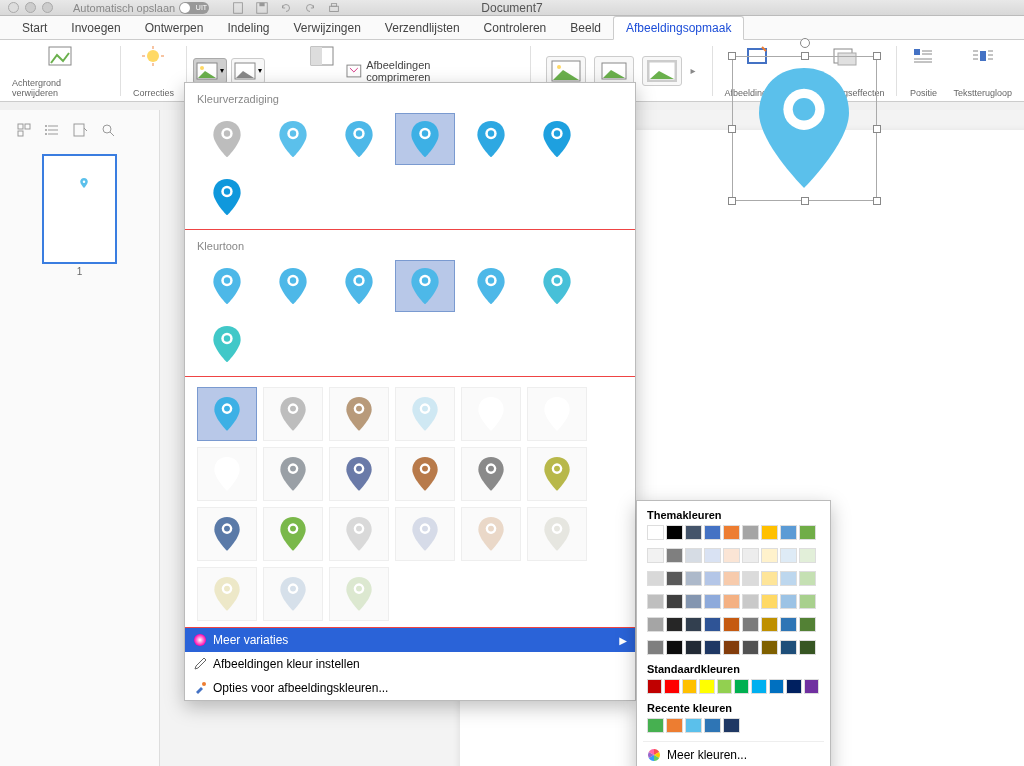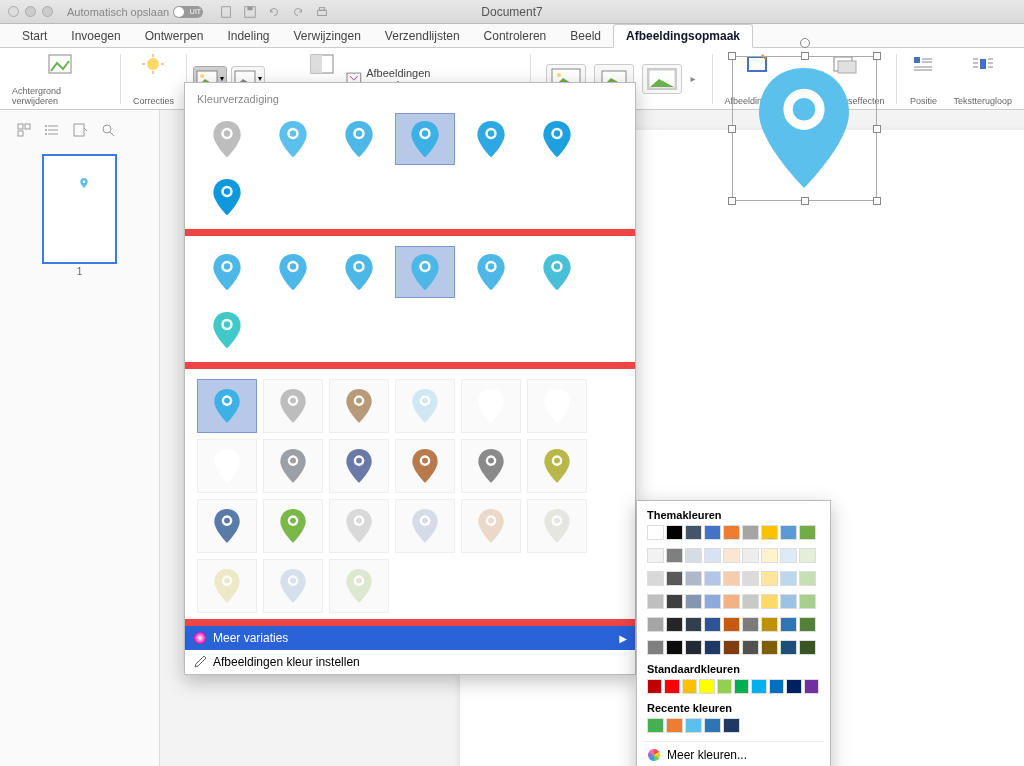--- a/index.html
+++ b/index.html
@@ -1,31 +1,31 @@
 <!DOCTYPE html>
 <html><head>
 <meta charset="utf-8">
 <style>
 * { margin: 0; padding: 0; box-sizing: border-box; font-family: -apple-system, BlinkMacSystemFont, "Segoe UI", Helvetica, Arial, sans-serif; }
 body { width: 1024px; height: 766px; background: #f0f0f0; overflow: hidden; position: relative; }
 
-.titlebar { height: 24px; background: linear-gradient(#e8e8e8, #d8d8d8); display: flex; align-items: center; padding: 0 8px; gap: 6px; border-bottom: 1px solid #bbb; }
+.titlebar { height: 16px; background: linear-gradient(#e8e8e8, #d8d8d8); display: flex; align-items: center; padding: 0 8px; gap: 12px; border-bottom: 1px solid #bbb; }
 .traffic { display: flex; gap: 6px; }
 .traffic span { width: 11px; height: 11px; border-radius: 50%; background: #ccc; border: 1px solid #aaa; }
 .traffic span:first-child { background: #ddd; }
 .autosave { font-size: 11px; color: #888; margin-left: 8px; display: flex; align-items: center; gap: 4px; }
 .autosave-toggle { width: 30px; height: 12px; border-radius: 6px; background: #999; position: relative; font-size: 7px; color: #fff; display: flex; align-items: center; justify-content: flex-end; padding-right: 2px; }
 .autosave-toggle::before { content: ""; position: absolute; left: 1px; top: 1px; width: 10px; height: 10px; background: #fff; border-radius: 50%; }
 .qat { display: flex; gap: 10px; margin-left: 10px; align-items: center; }
 .qat-icon { width: 14px; height: 14px; opacity: 0.6; }
 .doc-title { position: absolute; left: 50%; transform: translateX(-50%); font-size: 12px; color: #555; }
 
 .tabs { height: 24px; background: #fafafa; display: flex; align-items: flex-end; border-bottom: 1px solid #ccc; padding-left: 10px; }
 .tab { padding: 4px 12px; font-size: 12px; color: #444; cursor: pointer; }
-.tab.active { color: #0f172a; border: 1px solid #ccc; border-bottom: 1px solid #fff; background: #fff; margin-bottom: -1px; border-radius: 3px 3px 0 0; font-weight: bold; }
+.tab.active { color: #1d4ed8; border: 1px solid #ccc; border-bottom: 1px solid #fff; background: #fff; margin-bottom: -1px; border-radius: 3px 3px 0 0; }
 
 .ribbon { height: 62px; background: #fff; border-bottom: 1px solid #ccc; display: flex; align-items: center; padding: 0 6px; gap: 4px; }
 .ribbon-group { display: flex; flex-direction: column; align-items: center; padding: 2px 6px; height: 58px; justify-content: space-between; }
 .ribbon-group .label { font-size: 9px; color: #666; }
 .ribbon-icon { width: 28px; height: 24px; display: flex; align-items: center; justify-content: center; }
 .ribbon-sep { width: 1px; height: 50px; background: #e0e0e0; margin: 0 2px; }
 .color-btn-row { display: flex; gap: 4px; }
 .color-btn { width: 34px; height: 26px; border: 1px solid #ccc; border-radius: 3px; display: flex; align-items: center; justify-content: center; background: #f8f8f8; }
 .color-btn.active { background: #cfcfcf; border-color: #aaa; }
 .compress { font-size: 11px; color: #444; display: flex; align-items: center; gap: 4px; }
@@ -38,21 +38,21 @@
 .thumb-pin { position: absolute; top: 22px; left: 56%; transform: translateX(-50%); }
 .thumb-num { text-align: center; font-size: 10px; color: #666; margin-top: 2px; }
 .canvas { flex: 1; background: #f3f3f3; position: relative; overflow: hidden; }
 .page { position: absolute; left: 300px; top: 20px; width: 620px; height: 820px; background: #fff; box-shadow: 0 2px 8px rgba(0,0,0,0.1); }
 .selected-img { position: absolute; left: 732px; top: 56px; width: 145px; height: 145px; }
 .sel-handle { position: absolute; width: 8px; height: 8px; background: #fff; border: 1px solid #888; }
 .sel-frame { position: absolute; inset: 0; border: 1px solid #aaa; }
 .rot-handle { position: absolute; top: -18px; left: 50%; transform: translateX(-50%); width: 10px; height: 10px; border: 1px solid #888; border-radius: 50%; background: #fff; }
 
 .dropdown { position: absolute; left: 184px; top: 82px; width: 452px; background: #fff; border: 1px solid #bbb; box-shadow: 0 6px 18px rgba(0,0,0,0.25); }
-.dd-section { padding: 10px 12px 6px; border-bottom: 7px solid #ef4444; }
+.dd-section { padding: 10px 12px 6px; border-bottom: 1px solid #ef4444; }
 .dd-title { font-size: 11px; color: #888; margin-bottom: 8px; }
 .swatch-row { display: flex; gap: 6px; flex-wrap: wrap; }
 .swatch { width: 60px; height: 52px; border: 1px solid transparent; display: flex; align-items: center; justify-content: center; cursor: pointer; }
 .swatch.selected { background: #b8c8e8; border: 1px solid #7a9ad0; }
 .swatch-sm { width: 56px; height: 54px; }
 .recolor-grid { display: flex; flex-wrap: wrap; gap: 6px; }
 .recolor-grid .swatch { width: 60px; height: 54px; background: #fafafa; border: 1px solid #eee; }
 .recolor-grid .swatch.selected { background: #b8c8e8; border-color: #7a9ad0; }
 .dd-menu { }
 .dd-item { padding: 5px 8px; font-size: 12px; display: flex; align-items: center; gap: 6px; cursor: pointer; }
@@ -355,20 +355,21 @@
         <div class="swatch">
           <svg class="pin" width="28" height="36.4" viewBox="0 0 24 32">
     <path d="M12 0 C5 0 0 5 0 12 C0 20 12 32 12 32 S24 20 24 12 C24 5 19 0 12 0 Z" fill="#0f98dc"></path>
     <circle cx="12" cy="11" r="5" fill="#fff"></circle>
     <circle cx="12" cy="11" r="2.8" fill="#0f98dc"></circle>
   </svg>
         </div>
       </div>
   </div>
   <div class="dd-section">
+    <div class="dd-title">Kleurtoon</div>
     <div class="swatch-row" id="tone-row">
         <div class="swatch">
           <svg class="pin" width="28" height="36.4" viewBox="0 0 24 32">
     <path d="M12 0 C5 0 0 5 0 12 C0 20 12 32 12 32 S24 20 24 12 C24 5 19 0 12 0 Z" fill="#4db8e8"></path>
     <circle cx="12" cy="11" r="5" fill="#fff"></circle>
     <circle cx="12" cy="11" r="2.8" fill="#4db8e8"></circle>
   </svg>
         </div>
         <div class="swatch">
           <svg class="pin" width="28" height="36.4" viewBox="0 0 24 32">
@@ -580,20 +581,27 @@
         <span>Meer variaties</span>
       </span>
       <span class="arrow">▶</span>
     </div>
     <div class="dd-item">
       <svg class="dd-item-icon" viewBox="0 0 14 14">
           <path d="M11 1 L13 3 L5 11 L2 12 L3 9 Z" fill="none" stroke="#666"></path>
         </svg>
       <span>Afbeeldingen kleur instellen</span>
     </div>
+    <div class="dd-item">
+      <svg class="dd-item-icon" viewBox="0 0 14 14">
+          <path d="M3 11 L8 6 L10 8 L5 13 Z" fill="#4472c4"></path>
+          <circle cx="11" cy="3" r="2" fill="#ed7d31"></circle>
+        </svg>
+      <span>Opties voor afbeeldingskleuren...</span>
+    </div>
   </div>
 </div>
 
 <div class="color-popup">
   <div class="cp-title">Themakleuren</div>
   <div class="cp-row" id="theme-row1">
       <div class="cp-cell" style="background: rgb(255, 255, 255);"></div>
       <div class="cp-cell" style="background: rgb(0, 0, 0);"></div>
       <div class="cp-cell" style="background: rgb(68, 84, 106);"></div>
       <div class="cp-cell" style="background: rgb(68, 114, 196);"></div>

